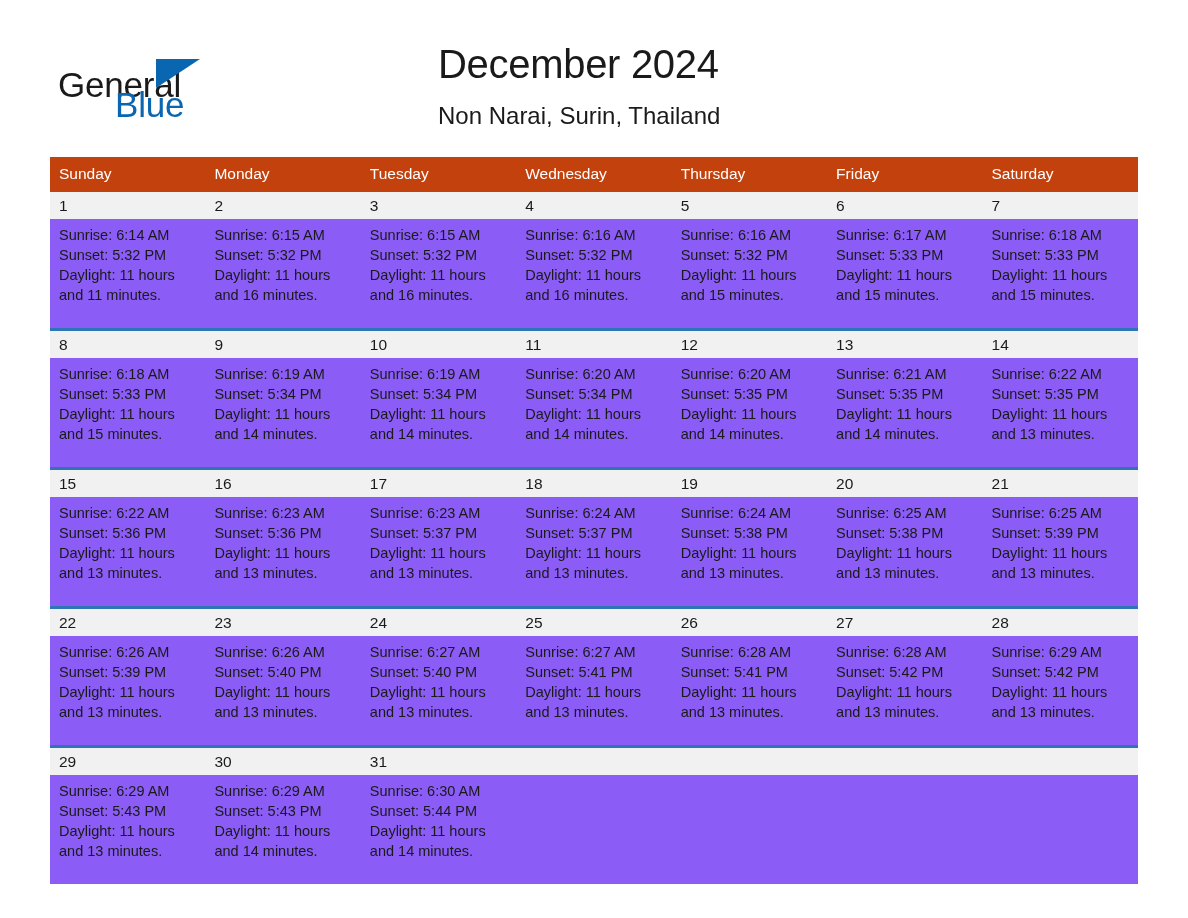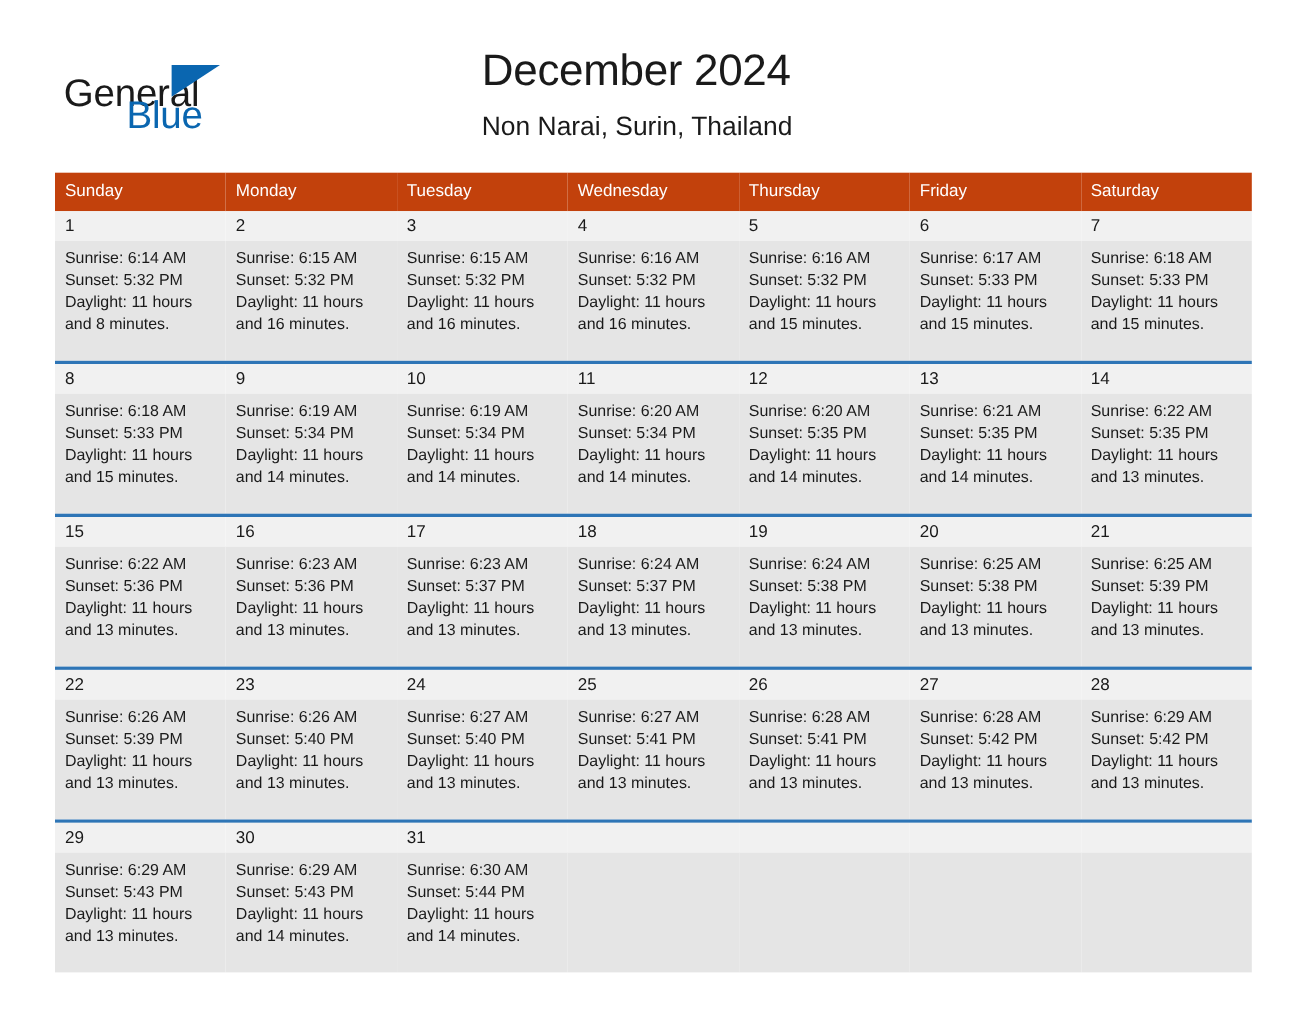--- a/index.html
+++ b/index.html
@@ -143,21 +143,21 @@
     line-height: 27px;
     padding-left: 9px;
     color: #1a1a1a;
     display: block;
   }
   .daynum-row td.gap {
     background: #f1f1f1;
   }
 
   .info-row td {
-    background: #e5e5e5;
+    background: #8b5cf6;
     height: 103px;
     padding: 6px 0 0 9px;
   }
   .info-line {
     font-size: 14.5px;
     line-height: 20px;
     color: #1a1a1a;
     white-space: nowrap;
   }
   .info-row td.empty { }
@@ -230,21 +230,21 @@
             </td>
           <td>
               <span class="dn">7</span>
             </td>
         </tr>
         <tr class="info-row">
           <td>
             <div class="info-line">Sunrise: 6:14 AM</div>
             <div class="info-line">Sunset: 5:32 PM</div>
             <div class="info-line">Daylight: 11 hours</div>
-            <div class="info-line">and 8 minutes.</div>
+            <div class="info-line">and 11 minutes.</div>
           </td>
           <td>
             <div class="info-line">Sunrise: 6:15 AM</div>
             <div class="info-line">Sunset: 5:32 PM</div>
             <div class="info-line">Daylight: 11 hours</div>
             <div class="info-line">and 16 minutes.</div>
           </td>
           <td>
             <div class="info-line">Sunrise: 6:15 AM</div>
             <div class="info-line">Sunset: 5:32 PM</div>

